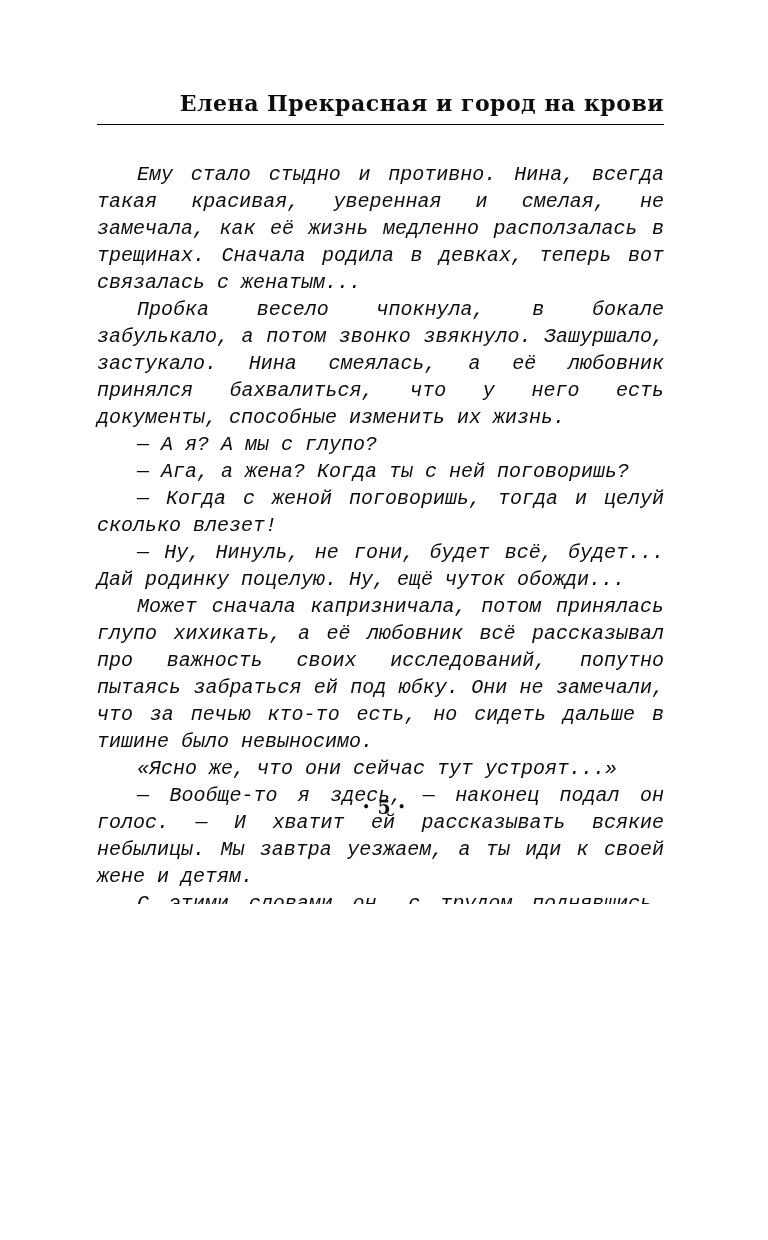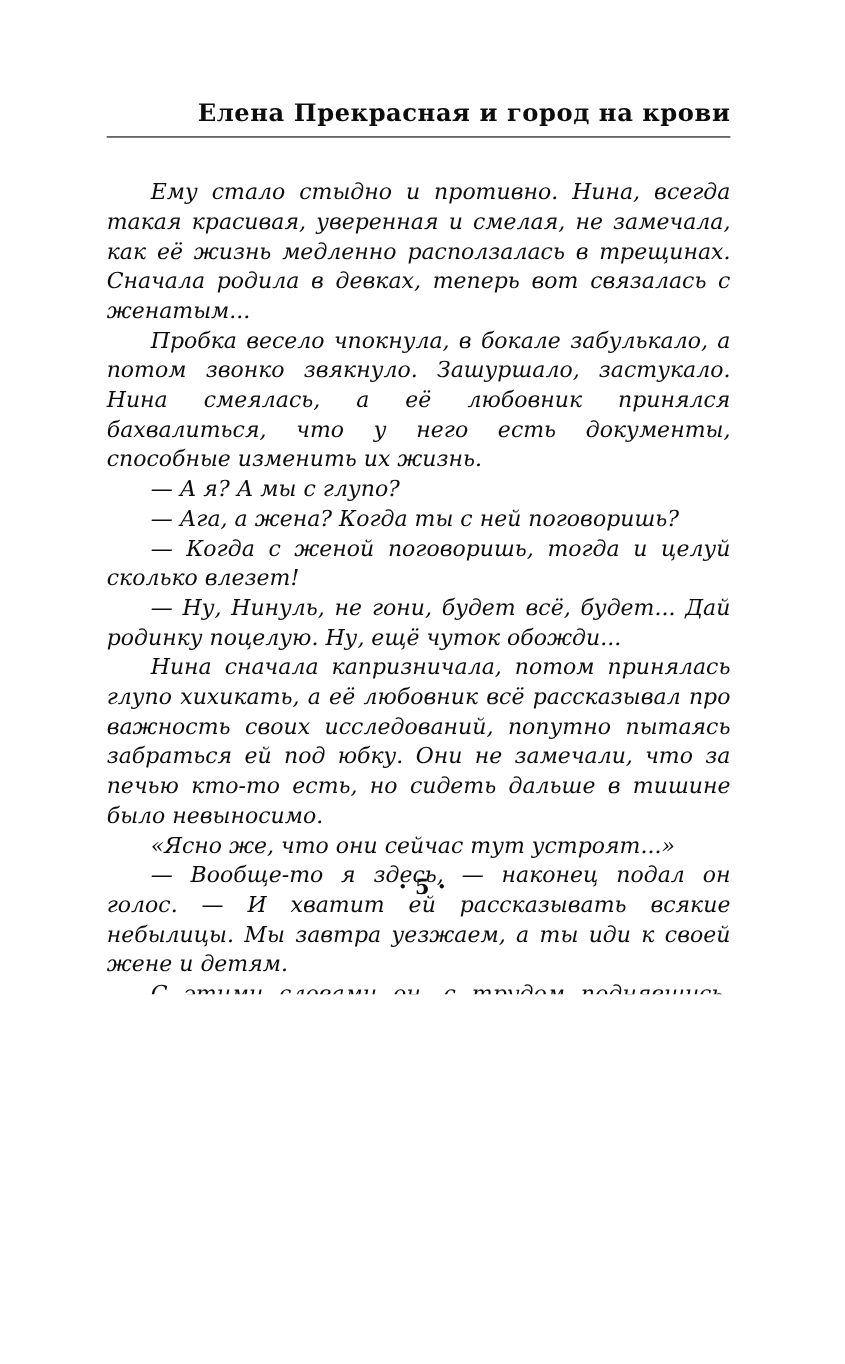--- a/index.html
+++ b/index.html
@@ -40,20 +40,21 @@
     font-style: italic;
     font-size: 20px;
     line-height: 27px;
     text-align: justify;
     color: #0d0d0d;
   }
   .page-body p {
     margin: 0;
     text-indent: 2em;
     hyphens: auto;
+    font-family: Liberation Mono, monospace;
   }
   .page-footer {
     position: absolute;
     left: 0;
     right: 0;
     bottom: 86px;
     text-align: center;
     font-family: "DejaVu Serif", serif;
     font-size: 19px;
     color: #0d0d0d;
@@ -77,21 +78,21 @@
     <hr class="header-rule">
   </header>
 
   <main class="page-body">
     <p>Ему стало стыдно и противно. Нина, всегда такая красивая, уверенная и смелая, не замечала, как её жизнь медленно расползалась в трещинах. Сначала родила в девках, теперь вот связалась с женатым...</p>
     <p>Пробка весело чпокнула, в бокале забулькало, а потом звонко звякнуло. Зашуршало, застукало. Нина смеялась, а её любовник принялся бахвалиться, что у него есть документы, способные изменить их жизнь.</p>
     <p>— А я? А мы с глупо?</p>
     <p>— Ага, а жена? Когда ты с ней поговоришь?</p>
     <p>— Когда с женой поговоришь, тогда и целуй сколько влезет!</p>
     <p>— Ну, Нинуль, не гони, будет всё, будет... Дай родинку поцелую. Ну, ещё чуток обожди...</p>
-    <p>Нина сначала капризничала, потом принялась глупо хихикать, а её любовник всё рассказывал про важность своих исследований, попутно пытаясь забраться ей под юбку. Они не замечали, что за печью кто-то есть, но сидеть дальше в тишине было невыносимо.</p>
+    <p>Может сначала капризничала, потом принялась глупо хихикать, а её любовник всё рассказывал про важность своих исследований, попутно пытаясь забраться ей под юбку. Они не замечали, что за печью кто-то есть, но сидеть дальше в тишине было невыносимо.</p>
     <p>«Ясно же, что они сейчас тут устроят...»</p>
     <p>— Вообще-то я здесь, — наконец подал он голос. — И хватит ей рассказывать всякие небылицы. Мы завтра уезжаем, а ты иди к своей жене и детям.</p>
     <p>С этими словами он, с трудом поднявшись, показался из-за было.</p>
   </main>
 
   <footer class="page-footer">
     <span class="bullet">•</span><span class="num">5</span><span class="bullet">•</span>
   </footer>
 
 </div>

